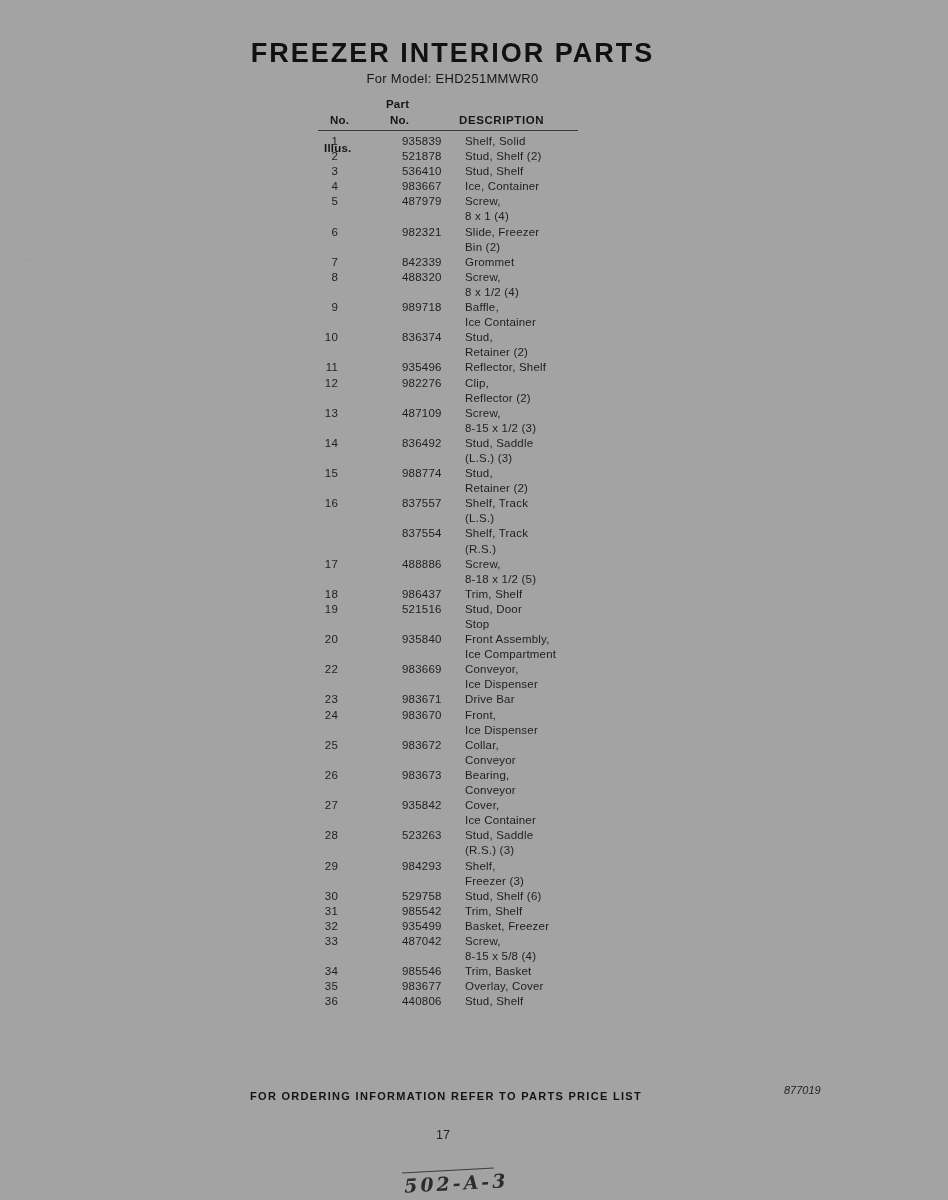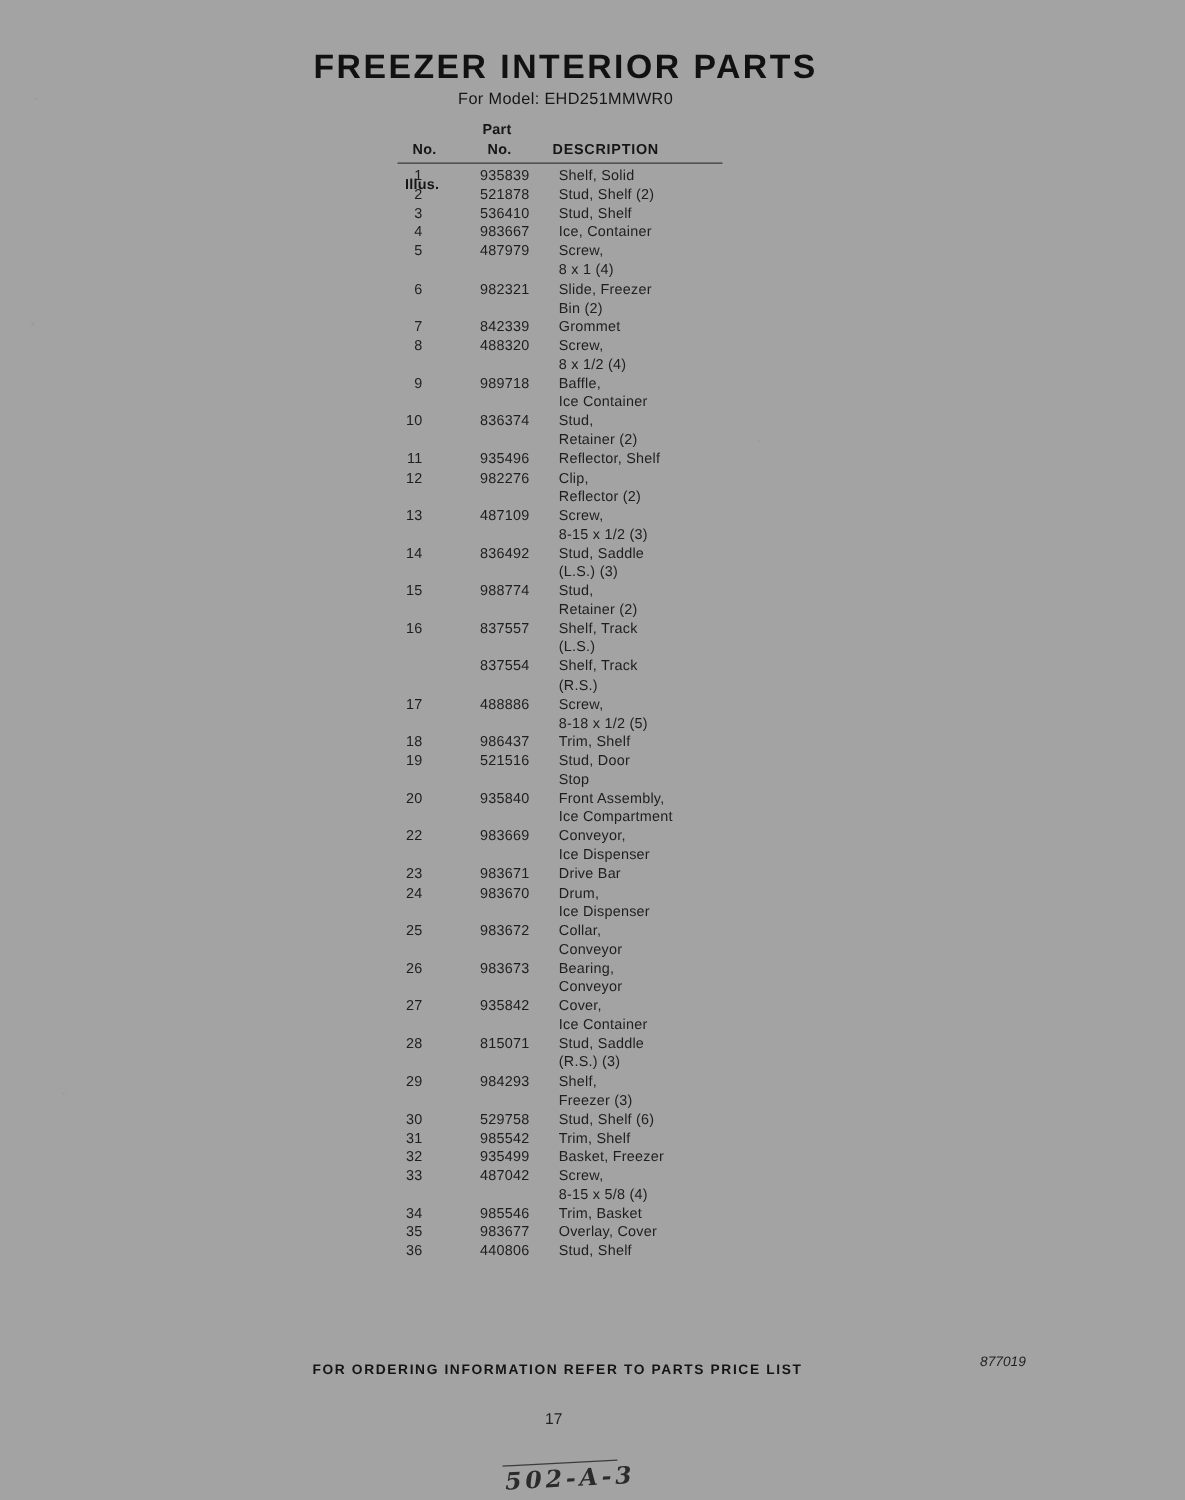--- a/index.html
+++ b/index.html
@@ -31,24 +31,24 @@
   .thead{
     position:relative;height:33px;
     border-bottom:1.5px solid #3a3a3a;
     font-weight:700;color:#161616;
     margin-bottom:3px;
   }
   .h-illus1{position:absolute;left:6px;top:0;margin-top:44px;}
   .h-part1{position:absolute;left:68px;top:0;}
   .h-illus2{position:absolute;left:12px;top:16px;}
   .h-part2{position:absolute;left:72px;top:16px;}
-  .h-desc{position:absolute;left:124px;top:16px;letter-spacing:0.6px;text-align:center;}
+  .h-desc{position:absolute;left:141px;top:16px;letter-spacing:0.6px;text-align:center;}
   .trow{display:flex;align-items:flex-start;}
   .c-illus{width:20px;text-align:right;flex:none;}
-  .c-part{margin-left:46px;width:52px;flex:none;}
+  .c-part{margin-left:64px;width:52px;flex:none;}
   .c-desc{margin-left:11px;flex:1;}
   .footer-note{
     position:absolute;top:1090px;left:0;width:892px;
     text-align:center;
     font-size:11px;font-weight:700;letter-spacing:1.3px;
     color:#141414;
   }
   .page-number{
     position:absolute;top:1128px;left:436px;
     font-size:12.5px;color:#222;
@@ -265,21 +265,21 @@
           <div class="c-illus">23</div>
           <div class="c-part">983671</div>
           <div class="c-desc">
             <div>Drive Bar</div>
           </div>
         </div>
         <div class="trow">
           <div class="c-illus">24</div>
           <div class="c-part">983670</div>
           <div class="c-desc">
-            <div>Drum,</div>
+            <div>Front,</div>
             <div>Ice Dispenser</div>
           </div>
         </div>
         <div class="trow">
           <div class="c-illus">25</div>
           <div class="c-part">983672</div>
           <div class="c-desc">
             <div>Collar,</div>
             <div>Conveyor</div>
           </div>
@@ -295,21 +295,21 @@
         <div class="trow">
           <div class="c-illus">27</div>
           <div class="c-part">935842</div>
           <div class="c-desc">
             <div>Cover,</div>
             <div>Ice Container</div>
           </div>
         </div>
         <div class="trow">
           <div class="c-illus">28</div>
-          <div class="c-part">815071</div>
+          <div class="c-part">523263</div>
           <div class="c-desc">
             <div>Stud, Saddle</div>
             <div>(R.S.) (3)</div>
           </div>
         </div>
         <div class="trow">
           <div class="c-illus">29</div>
           <div class="c-part">984293</div>
           <div class="c-desc">
             <div>Shelf,</div>

